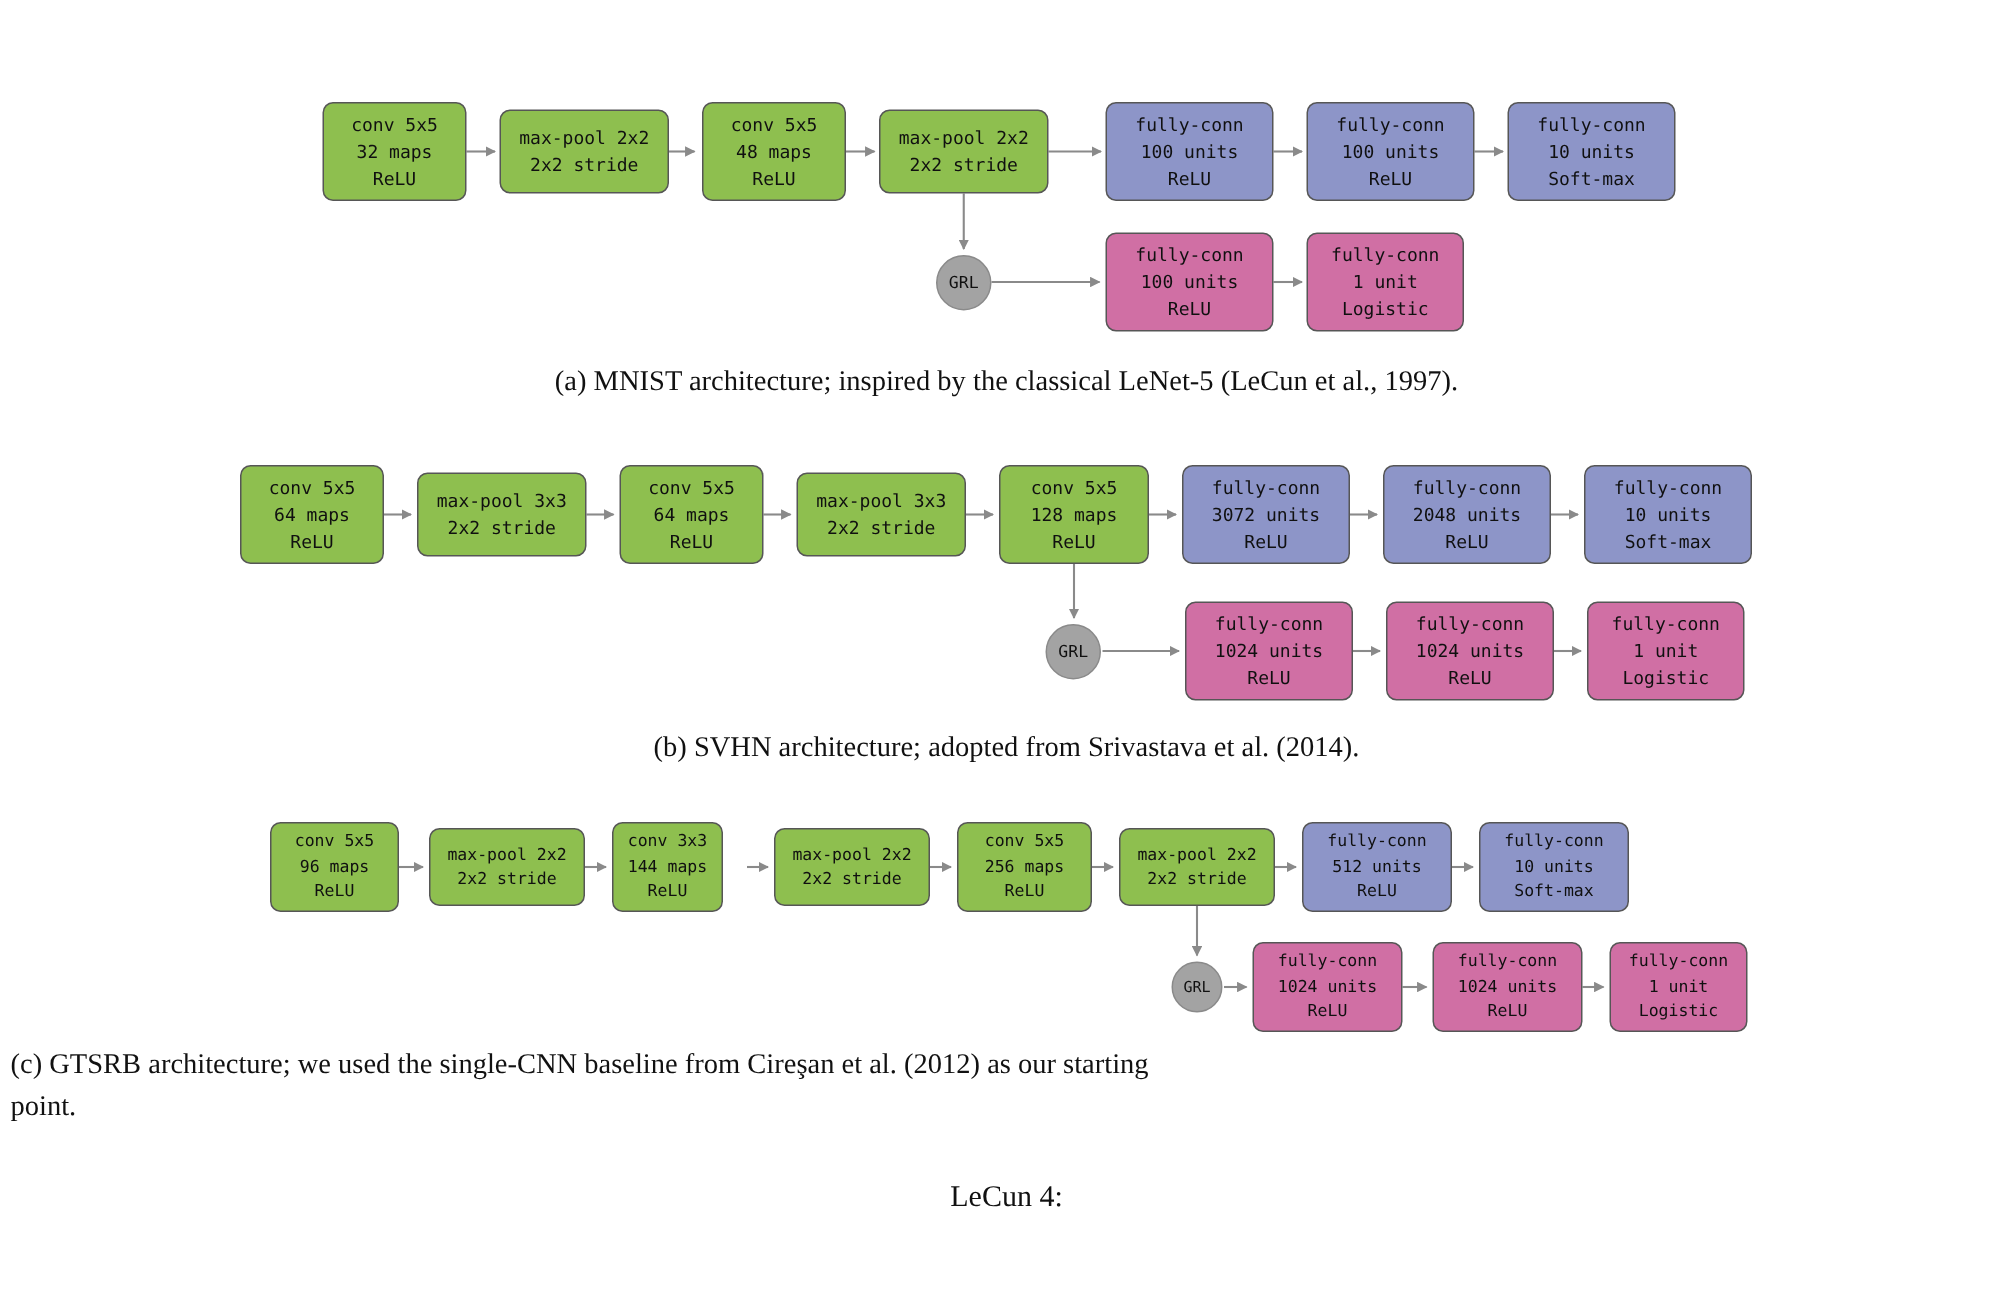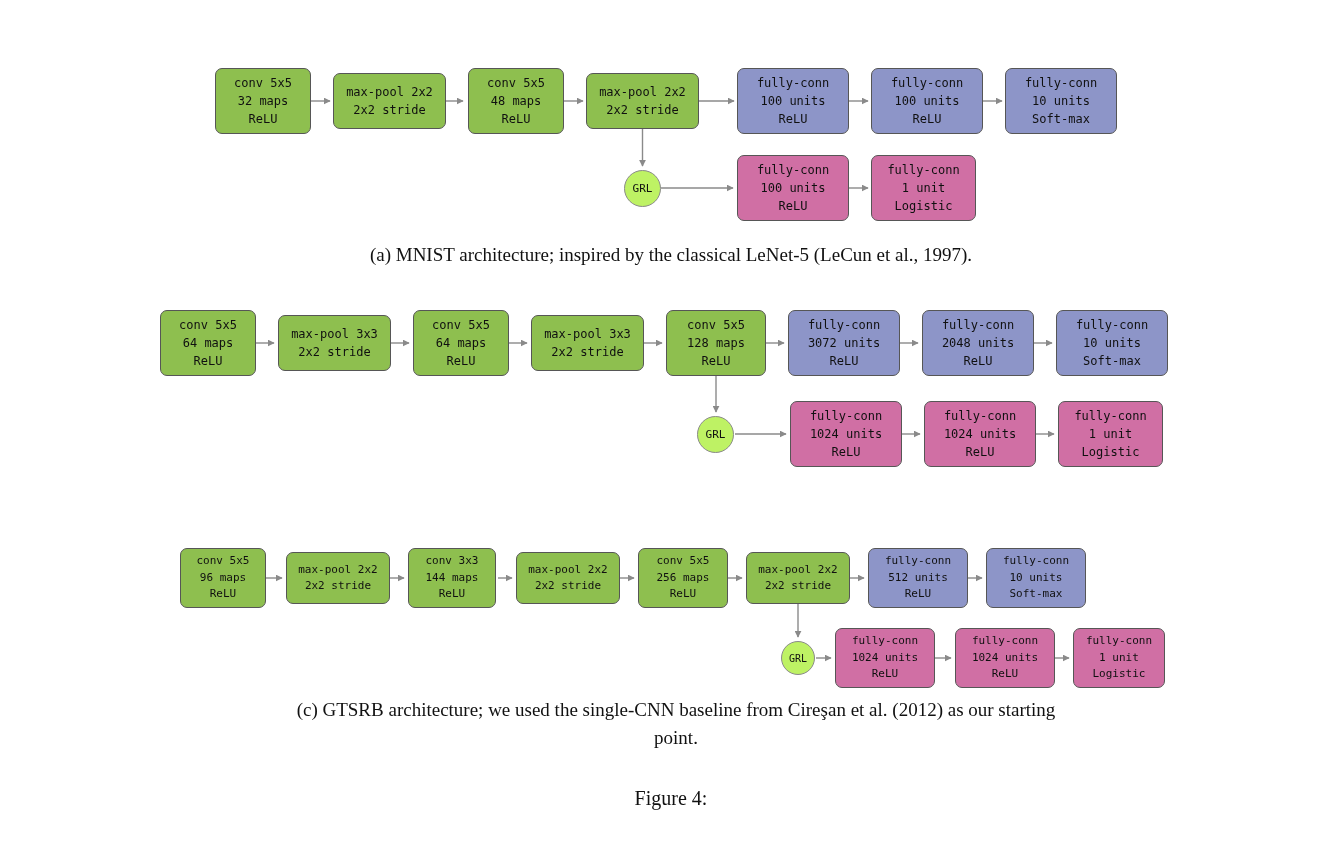--- a/index.html
+++ b/index.html
@@ -21,31 +21,31 @@
     display:flex; align-items:center; justify-content:center;
     text-align:center; white-space:pre-line;
     font-size:12px; line-height:1.5; color:#101010;
   }
   .sec-c .box { font-size:11px; line-height:1.5; }
   .green { background:var(--feature_green); }
   .blue  { background:var(--classifier_blue); }
   .pink  { background:var(--domain_pink); }
   .grl {
     position:absolute; z-index:2;
-    border:1.2px solid var(--arrow_gray); border-radius:50%; background:#bef264;
+    border:1.2px solid var(--arrow_gray); border-radius:50%; background:#a3a3a3;
     display:flex; align-items:center; justify-content:center;
     font-size:11px; color:#101010;
   }
   .sec-c .grl { font-size:10px; }
   .caption {
     position:absolute; width:100%; text-align:center;
     font-family:"Liberation Serif", serif; font-size:19px; color:#111;
   }
   .caption-left {
-    text-align:center; padding-left:30px; padding-right:20px;
+    text-align:left; padding-left:7px; padding-right:20px;
     white-space:pre-line; line-height:1.45;
   }
   .figure-caption {
     position:absolute; top:787px; left:0; width:100%;
     display:flex; justify-content:center; gap:11px;
     font-family:"Liberation Serif", serif; font-size:20px; color:#111;
   }
   .fig-body { white-space:pre-line; line-height:1.4; text-align:left; }
   svg line { stroke:#8a8a8a; stroke-width:1.4; }
 </style>
@@ -150,20 +150,21 @@
     <div class="box pink" style="left:790px;top:101px;width:112px;height:66px">fully-conn
 1024 units
 ReLU</div>
     <div class="box pink" style="left:924px;top:101px;width:112px;height:66px">fully-conn
 1024 units
 ReLU</div>
     <div class="box pink" style="left:1058px;top:101px;width:105px;height:66px">fully-conn
 1 unit
 Logistic</div>
 
+    <div class="caption" style="top:188px">(b) SVHN architecture; adopted from Srivastava et al. (2014).</div>
   </div>
 
   <div class="section sec-c">
     <svg class="layer-svg" width="1342" height="160">
       <defs>
         <marker id="mC" viewBox="0 0 10 10" refX="9" refY="5" markerWidth="7" markerHeight="7" orient="auto" markerUnits="userSpaceOnUse">
           <path d="M0,0 L10,5 L0,10 z" fill="#8a8a8a"></path>
         </marker>
       </defs>
       <line x1="266" y1="38" x2="282" y2="38" marker-end="url(#mC)"></line>
@@ -177,21 +178,21 @@
       <line x1="816" y1="118" x2="831" y2="118" marker-end="url(#mC)"></line>
       <line x1="935" y1="118" x2="951" y2="118" marker-end="url(#mC)"></line>
       <line x1="1055" y1="118" x2="1069" y2="118" marker-end="url(#mC)"></line>
     </svg>
 
     <div class="box green" style="left:180px;top:8px;width:86px;height:60px">conv 5x5
 96 maps
 ReLU</div>
     <div class="box green" style="left:286px;top:12px;width:104px;height:52px">max-pool 2x2
 2x2 stride</div>
-    <div class="box green" style="left:408px;top:8px;width:88px;height:60px">conv 3x3
+    <div class="box green" style="left:408px;top:8px;width:74px;height:60px">conv 3x3
 144 maps
 ReLU</div>
     <div class="box green" style="left:516px;top:12px;width:104px;height:52px">max-pool 2x2
 2x2 stride</div>
     <div class="box green" style="left:638px;top:8px;width:90px;height:60px">conv 5x5
 256 maps
 ReLU</div>
     <div class="box green" style="left:746px;top:12px;width:104px;height:52px">max-pool 2x2
 2x2 stride</div>
     <div class="box blue" style="left:868px;top:8px;width:100px;height:60px">fully-conn
@@ -210,16 +211,16 @@
 ReLU</div>
     <div class="box pink" style="left:1073px;top:88px;width:92px;height:60px">fully-conn
 1 unit
 Logistic</div>
 
     <div class="caption caption-left" style="top:156px">(c) GTSRB architecture; we used the single-CNN baseline from Cireşan et al. (2012) as our starting
 point.</div>
   </div>
 
   <div class="figure-caption">
-    <span>Figure 4:</span>
+    <span>LeCun 4:</span>
   </div>
 
 </div>
 
 </body></html>

